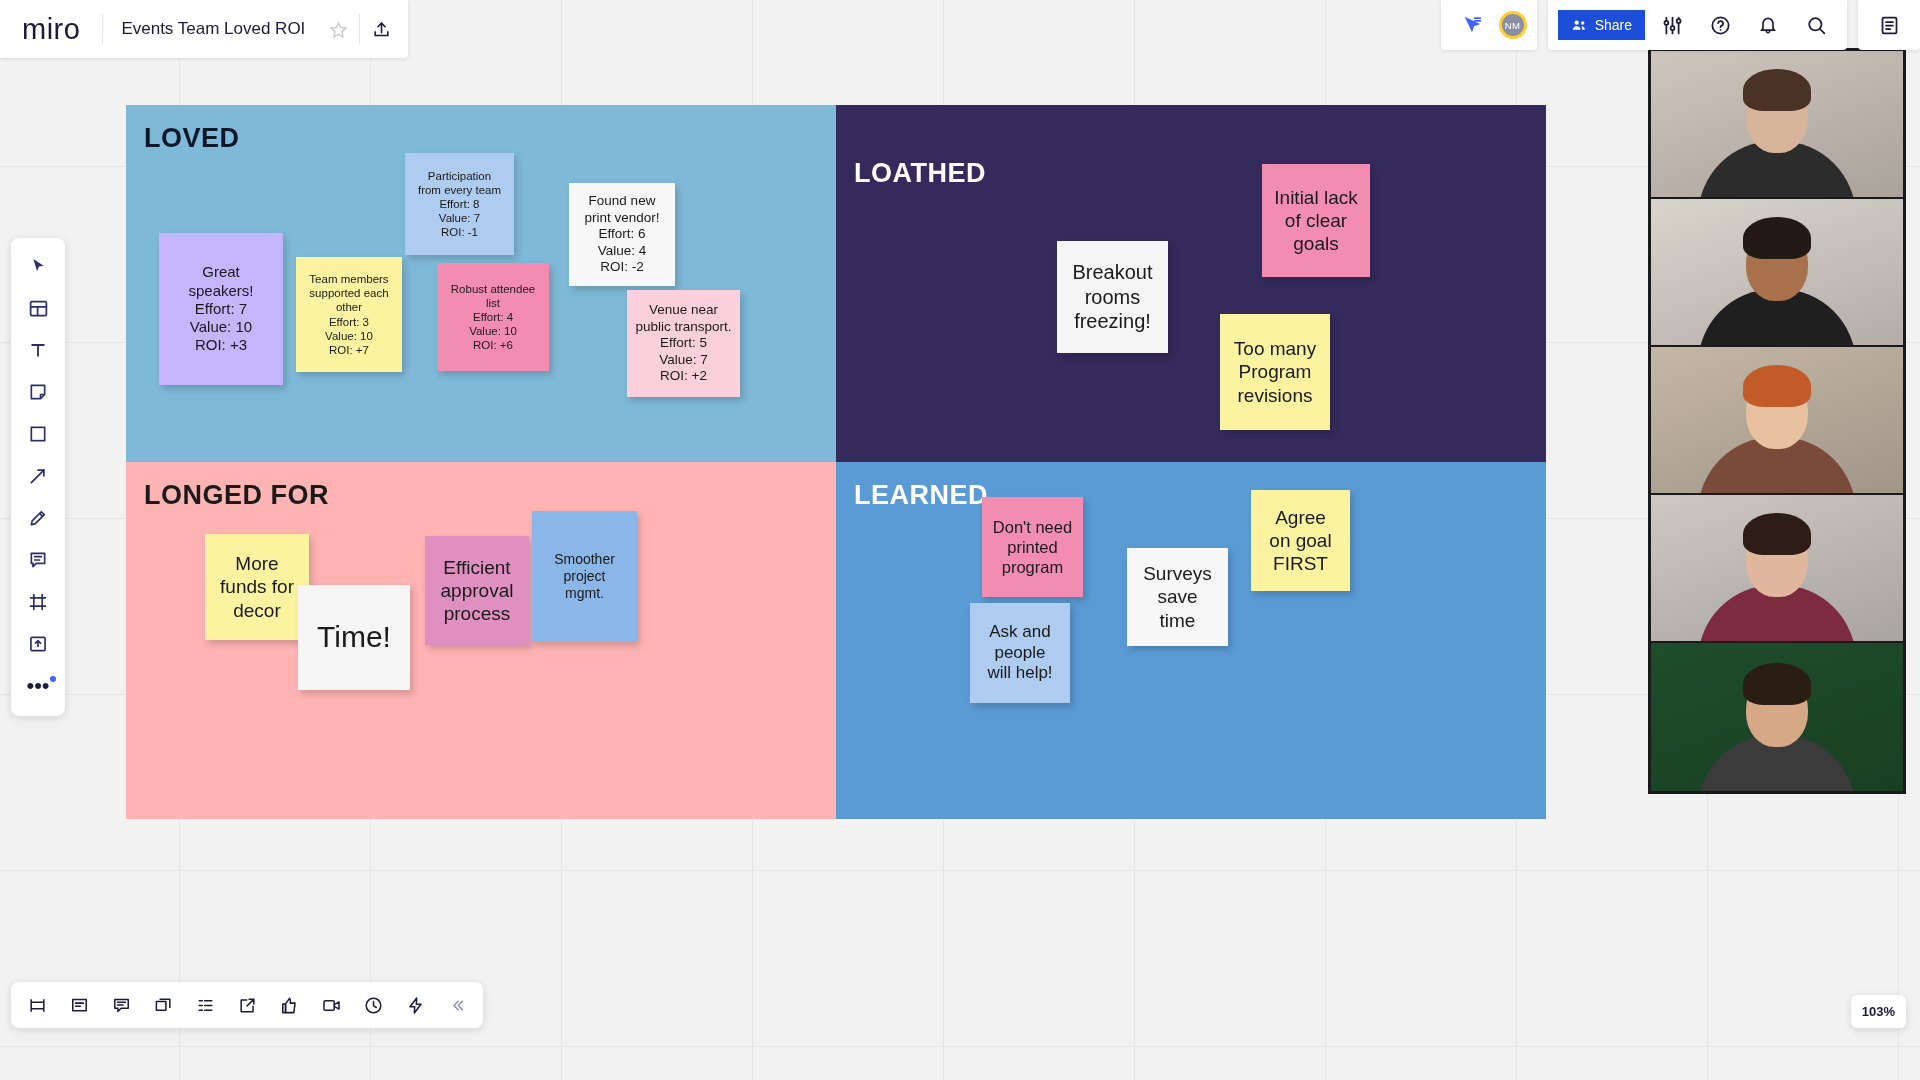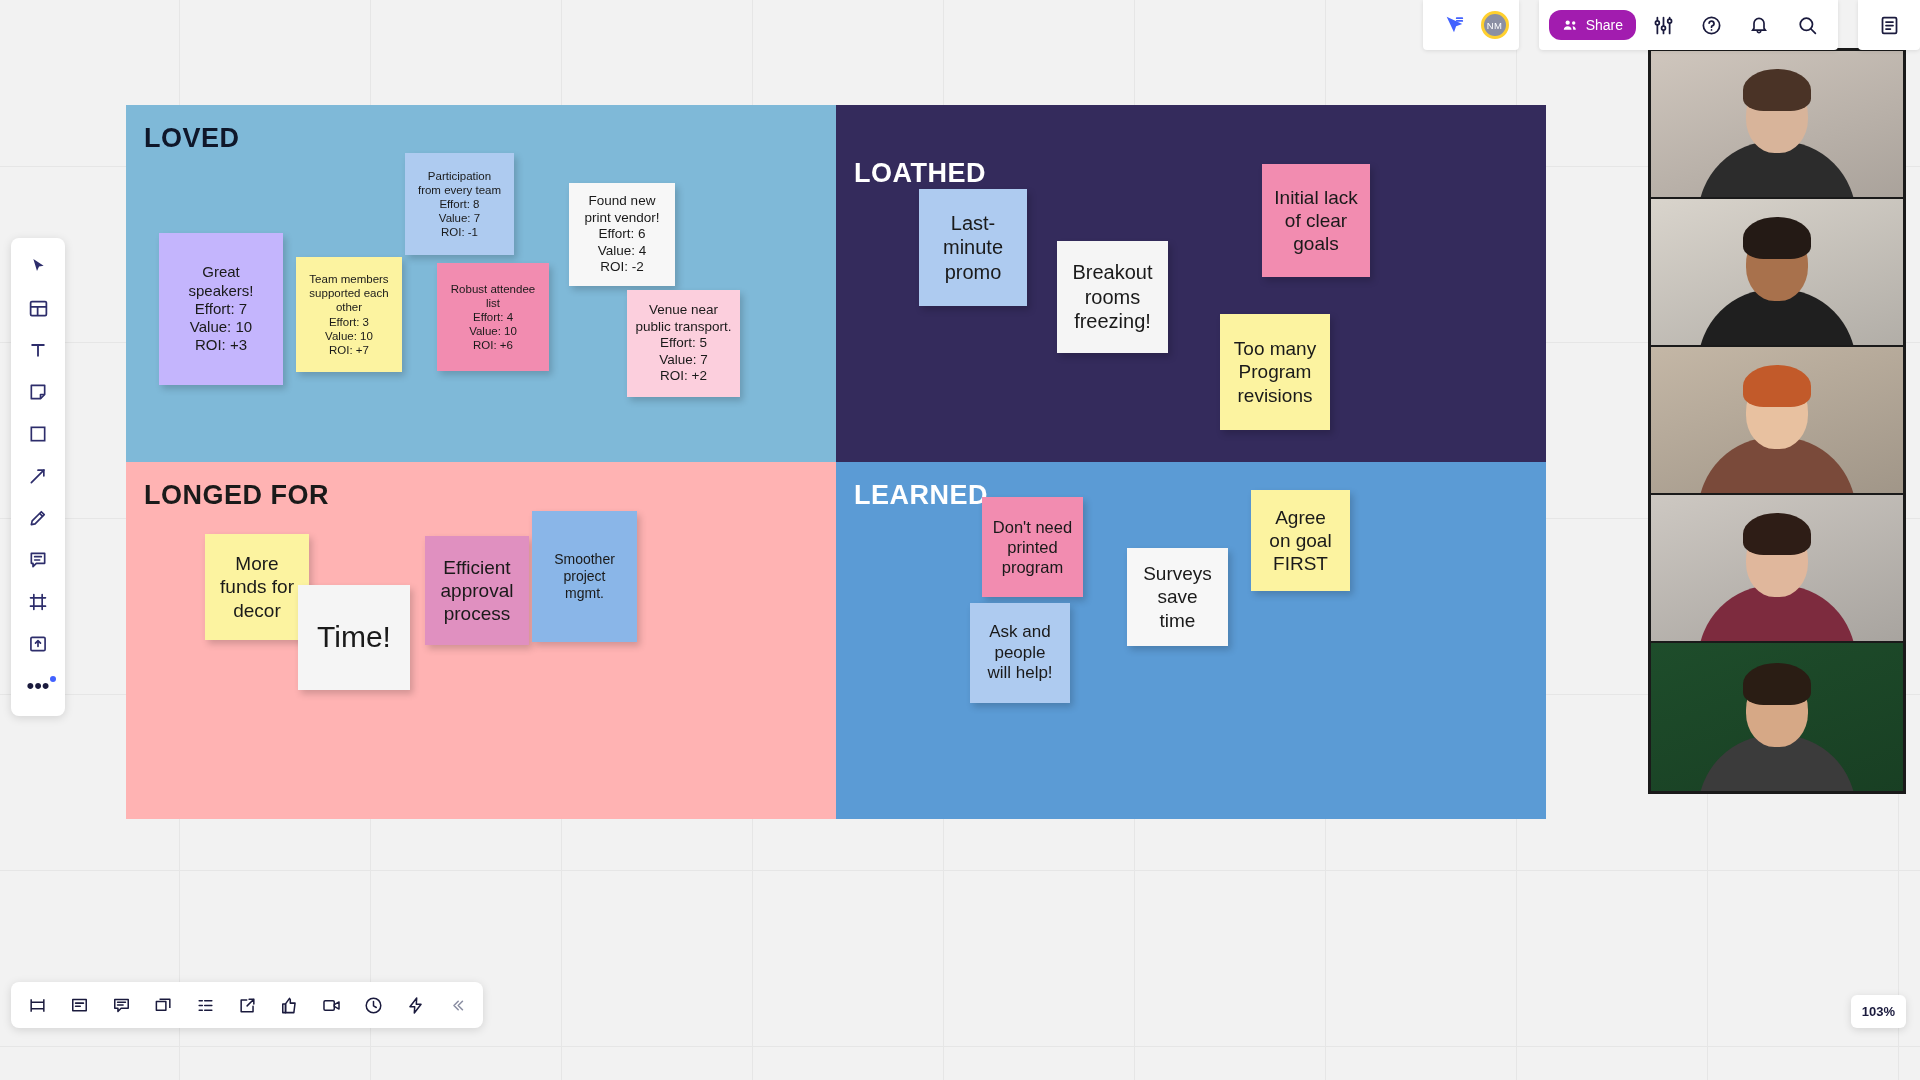--- a/index.html
+++ b/index.html
@@ -42,39 +42,39 @@
     font-size: 17px; color: #1a1a3d; padding: 0 12px 0 18px; white-space: nowrap;
   }
   .icon-btn {
     width: 42px; height: 42px; display: flex; align-items: center; justify-content: center;
     cursor: pointer; border-radius: 4px; color: #1a1a3d;
   }
   .icon-btn.muted { color: #c9c9d1; }
 
   #topbar-right {
     position: absolute; top: 0; right: 0; height: 50px;
-    display: flex; align-items: center; gap: 20px;
+    display: flex; align-items: center; gap: 11px;
     z-index: 40;
   }
   .tb-group {
     height: 50px; display: flex; align-items: center;
     background: #fff; border-radius: 0 0 4px 4px;
     box-shadow: 0 1px 4px rgba(0,0,0,.10);
     padding: 0 10px; gap: 6px;
   }
   .avatar {
     width: 28px; height: 28px; border-radius: 50%;
     background: #8b8fa3; border: 3px solid #ffd02f;
     color: #fff; font-size: 9.5px; letter-spacing: .5px;
     display: flex; align-items: center; justify-content: center;
   }
   .share-btn {
     display: flex; align-items: center; gap: 7px;
-    background: #a21caf; color: #fff;
-    height: 30px; padding: 0 13px; border-radius: 12px;
+    background: #1d4ed8; color: #fff;
+    height: 30px; padding: 0 13px; border-radius: 0;
     font-size: 14px; cursor: pointer; white-space: nowrap;
   }
 
   
   #left-toolbar {
     position: absolute; left: 11px; top: 238px;
     width: 54px;
     background: #fff; border-radius: 8px;
     box-shadow: 0 2px 10px rgba(0,0,0,.13);
     display: flex; flex-direction: column; align-items: center;
@@ -177,23 +177,20 @@
 Value: 4
 ROI: -2</div>
         <div class="note" style="left: 501px; top: 185px; width: 113px; height: 107px; background: rgb(252, 207, 221); font-size: 13.5px;">Venue near
 public transport.
 Effort: 5
 Value: 7
 ROI: +2</div>
       </div>
       <div class="quad" style="left: 710px; top: 0px; background: rgb(52, 43, 92);">
         <div class="q-title" style="color: rgb(255, 255, 255); margin-top: 35px;">LOATHED</div>
-        <div class="note" style="left: 83px; top: 84px; width: 108px; height: 117px; background: rgb(174, 203, 240); font-size: 20px;">Last-
-minute
-promo</div>
         <div class="note" style="left: 221px; top: 136px; width: 111px; height: 112px; background: rgb(245, 245, 245); font-size: 20px;">Breakout
 rooms
 freezing!</div>
         <div class="note" style="left: 426px; top: 59px; width: 108px; height: 113px; background: rgb(242, 140, 176); font-size: 19px;">Initial lack
 of clear
 goals</div>
         <div class="note" style="left: 384px; top: 209px; width: 110px; height: 116px; background: rgb(252, 243, 160); font-size: 19px;">Too many
 Program
 revisions</div>
       </div>
@@ -220,20 +217,38 @@
 will help!</div>
         <div class="note" style="left: 291px; top: 86px; width: 101px; height: 98px; background: rgb(247, 247, 247); font-size: 19px;">Surveys
 save
 time</div>
         <div class="note" style="left: 415px; top: 28px; width: 99px; height: 101px; background: rgb(252, 243, 160); font-size: 19px;">Agree
 on goal
 FIRST</div>
       </div>
     </div>
 
+  <div id="topbar-left">
+    <div class="miro-logo">miro</div>
+    <div class="vdiv"></div>
+    <div class="board-title">Events Team Loved ROI</div>
+    <div class="icon-btn muted">
+      <svg width="17" height="17" viewBox="0 0 24 24" fill="none" stroke="currentColor" stroke-width="2">
+          <polygon points="12,2.5 15,9.2 22.3,10 17,15 18.3,22.3 12,18.8 5.7,22.3 7,15 1.7,10 9,9.2"></polygon>
+        </svg>
+    </div>
+    <div class="vdiv"></div>
+    <div class="icon-btn">
+      <svg width="19" height="19" viewBox="0 0 24 24" fill="none" stroke="currentColor" stroke-width="2" stroke-linecap="round">
+          <path d="M12 16V4"></path>
+          <path d="M7.5 8.5 12 4l4.5 4.5"></path>
+          <path d="M4 15v4.5h16V15"></path>
+        </svg>
+    </div>
+  </div>
 
   <div id="topbar-right">
     <div class="tb-group">
       <div class="icon-btn">
         <svg width="22" height="22" viewBox="0 0 24 24" fill="none">
             <path d="M4 3l8 17 2.3-6.7L21 11z" fill="#4262ff"></path>
             <path d="M15 4.5h6M15 7.5h6" stroke="#4262ff" stroke-width="2" stroke-linecap="round"></path>
           </svg>
       </div>
       <div class="avatar">NM</div>

